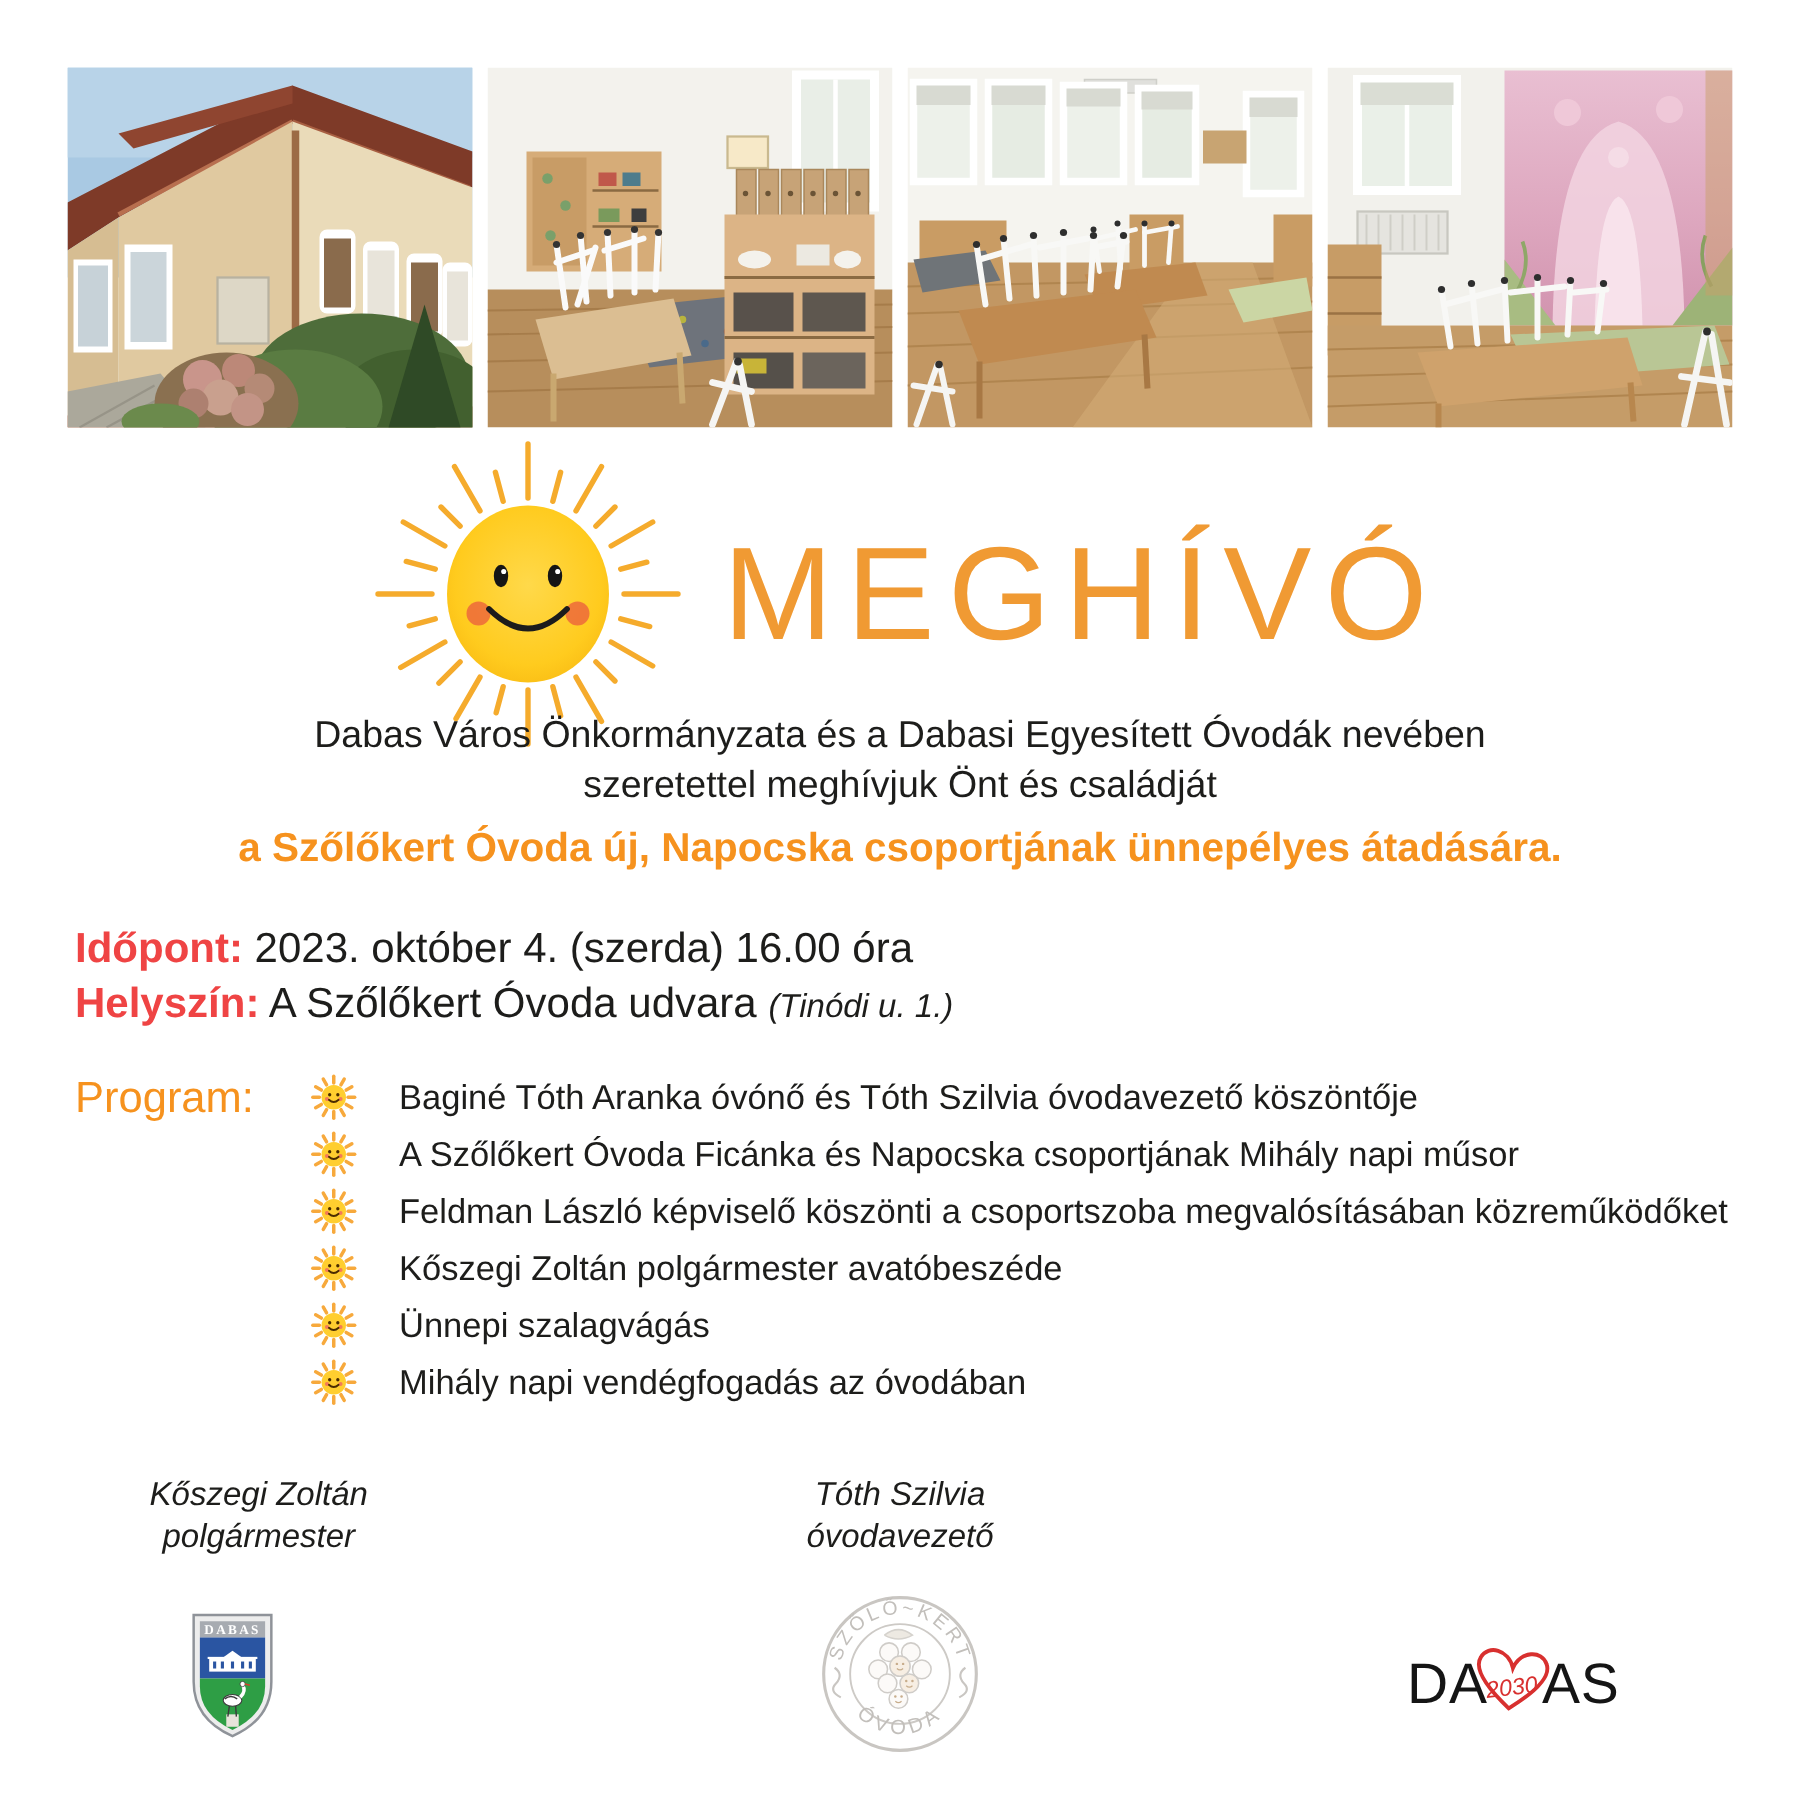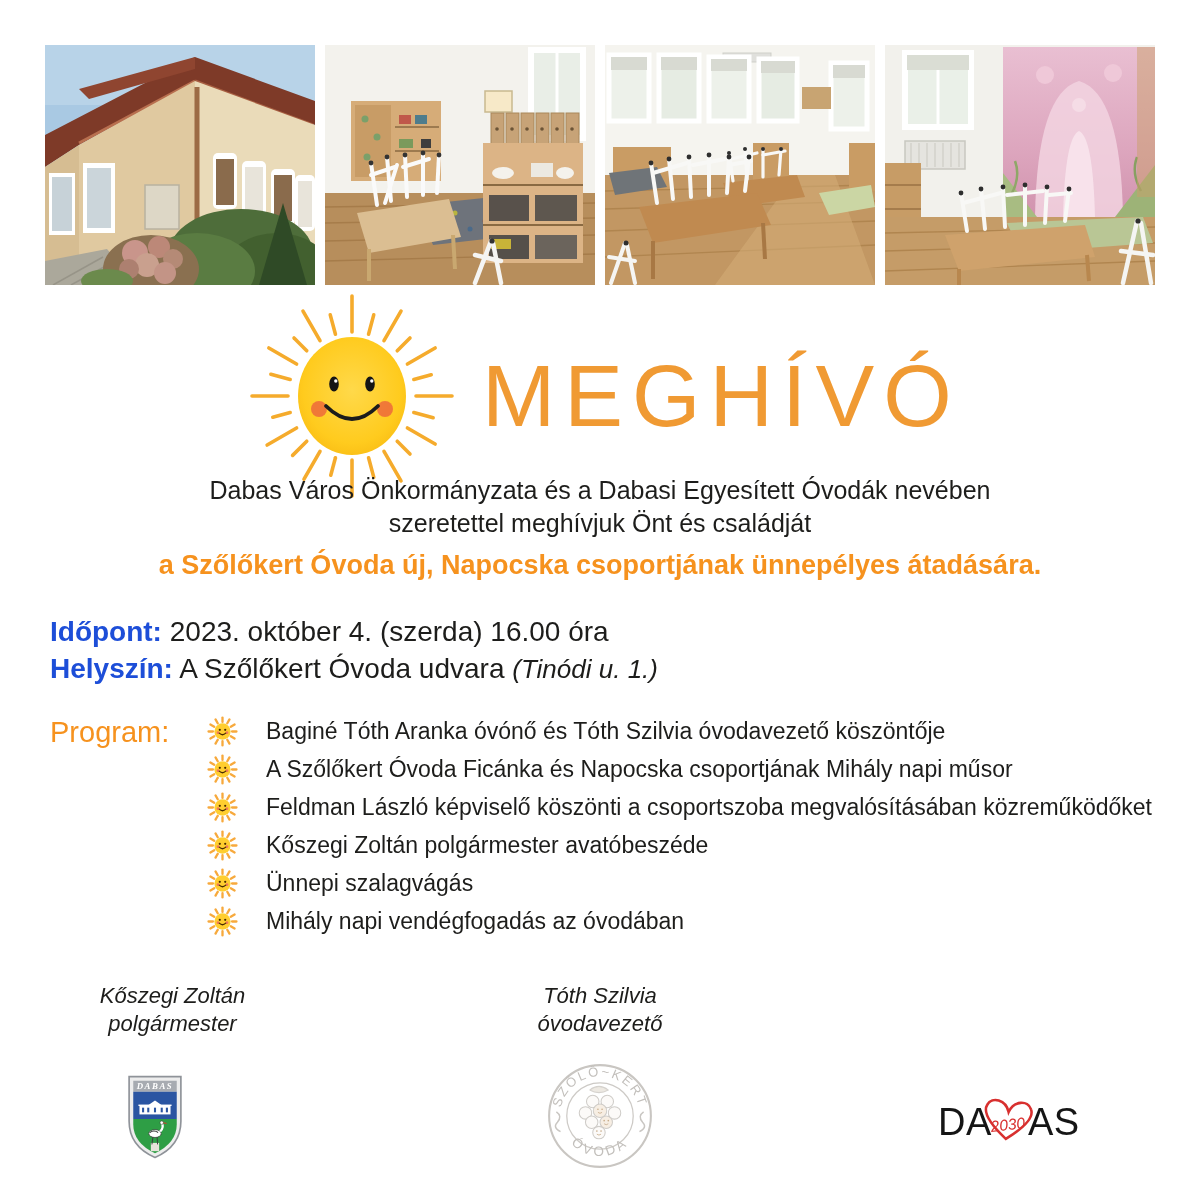--- a/index.html
+++ b/index.html
@@ -18,39 +18,39 @@
 
   
   .intro{position:absolute;left:0;top:474px;width:1200px;text-align:center;
          font-size:25px;line-height:33px;}
   .intro p{margin:0;}
   .intro .hl{color:#F6921E;font-weight:700;font-size:27px;margin-top:9px;}
 
   
   .details{position:absolute;left:50px;top:613px;font-size:28px;line-height:37px;}
   .details p{margin:0;}
-  .lbl{color:#1d4ed8;font-weight:700;}
-  .note{font-style:italic;font-size:26px;}
+  .lbl{color:#ef4444;font-weight:700;}
+  .note{font-style:italic;font-size:22px;}
 
   
   .program{position:absolute;left:50px;top:712px;width:1110px;height:232px;}
   .program-label{position:absolute;left:0;top:4px;font-size:29px;font-weight:400;color:#F6921E;}
   .program-list{position:absolute;left:157px;top:0;margin:0;padding:0;list-style:none;}
   .program-item{display:flex;align-items:center;gap:28px;height:38px;font-size:23px;white-space:nowrap;}
   .bullet{width:31px;height:31px;flex:0 0 31px;}
 
   
   .sig{position:absolute;top:982px;text-align:center;font-style:italic;
        font-size:22px;line-height:28px;}
   .sig1{left:60px;width:225px;}
   .sig2{left:470px;width:260px;}
   .sig3{left:880px;width:285px;}
 
   
-  .logo-coa{position:absolute;left:126px;top:1072px;width:58px;height:90px;font-style:italic;}
+  .logo-coa{position:absolute;left:126px;top:1072px;width:58px;height:90px;}
   .logo-seal{position:absolute;left:546px;top:1062px;width:108px;height:108px;}
   .logo-d2030{position:absolute;left:938px;top:1094px;width:145px;height:52px;}
   .logo-coa svg,.logo-seal svg,.logo-d2030 svg{display:block;width:100%;height:100%;}
 </style>
 </head>
 <body>
 
 <div class="page">
 
   <svg width="0" height="0" style="position:absolute" aria-hidden="true">

